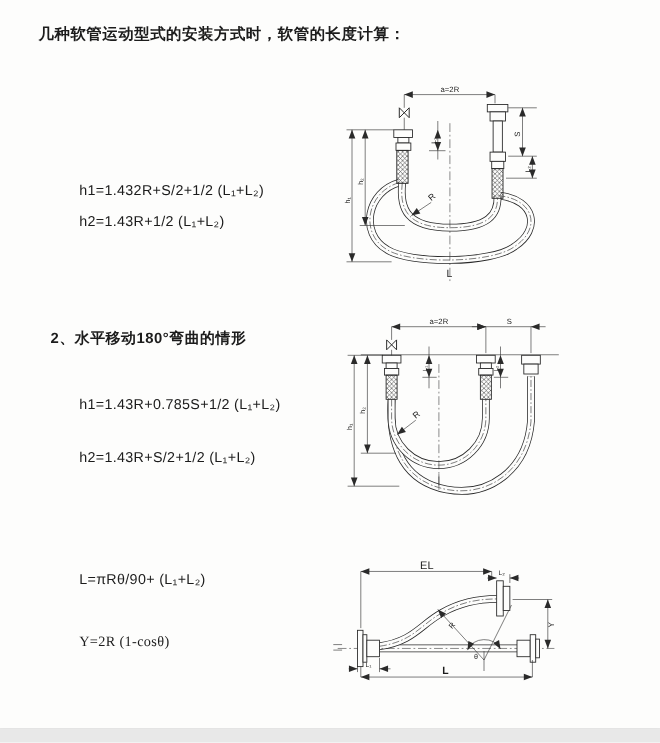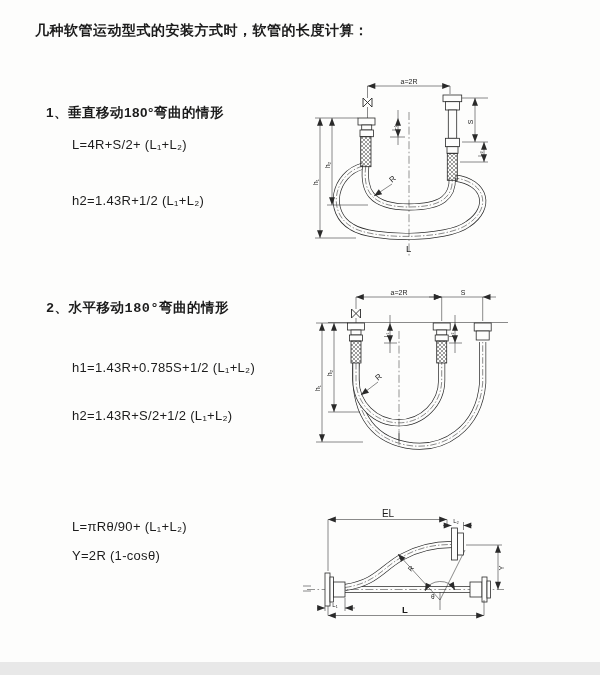--- a/index.html
+++ b/index.html
@@ -23,22 +23,21 @@
   .braid{fill:url(#ht1);stroke:#2a2a2a;stroke-width:.8;}
   .braid2{fill:url(#ht2);stroke:#2a2a2a;stroke-width:.8;}
 </style>
 </head>
 <body>
 
 <div class="page">
 
   <div class="title">几种软管运动型式的安装方式时，软管的长度计算：</div>
 
-  <div class="sec-heading" style="left:46px;top:104px;">1、垂直移动180°弯曲的情形</div>
-  <div class="formula" style="top:137px;">L=4R+S/2+ (L₁+L₂)</div>
+  <div class="formula" style="top:165px;">h1=1.432R+S/2+1/2 (L₁+L₂)</div>
   <div class="formula" style="top:193px;">h2=1.43R+1/2 (L₁+L₂)</div>
 
   <svg style="left:310px;top:70px;" width="290" height="195" viewBox="0 0 290 195">
     <defs>
       <pattern id="ht1" width="4" height="4" patternUnits="userSpaceOnUse">
         <path d="M0,4 L4,0 M0,0 L4,4" stroke="#3a3a3a" stroke-width="0.5"></path>
       </pattern>
       <marker id="aE1" markerWidth="9" markerHeight="8" refX="8.3" refY="4" orient="auto" markerUnits="userSpaceOnUse">
         <path d="M0.5,1 L8.3,4 L0.5,7 Z" fill="#2a2a2a"></path>
       </marker>
@@ -120,21 +119,21 @@
       <text font-size="6" text-anchor="middle" transform="translate(172,84) rotate(-90)">L₂</text>
     </g>
 
     <g>
       <line class="dim" x1="82" y1="114" x2="64" y2="126" marker-end="url(#aE1)"></line>
       <text font-size="8" transform="translate(82,113) rotate(-40)">R</text>
     </g>
     <text x="96" y="182" font-size="9.5">L</text>
   </svg>
 
-  <div class="sec-heading" style="left:46px;top:299px;font-family:Liberation Mono, monospace;">2、水平移动180°弯曲的情形</div>
+  <div class="sec-heading" style="left:46px;top:299px;">2、水平移动180°弯曲的情形</div>
   <div class="formula" style="top:360px;">h1=1.43R+0.785S+1/2 (L₁+L₂)</div>
   <div class="formula" style="top:408px;">h2=1.43R+S/2+1/2 (L₁+L₂)</div>
 
   <svg style="left:308px;top:285px;" width="292" height="180" viewBox="0 0 292 180">
     <defs>
       <pattern id="ht2" width="4" height="4" patternUnits="userSpaceOnUse">
         <path d="M0,4 L4,0 M0,0 L4,4" stroke="#3a3a3a" stroke-width="0.5"></path>
       </pattern>
       <marker id="aE2" markerWidth="9" markerHeight="8" refX="8.3" refY="4" orient="auto" markerUnits="userSpaceOnUse">
         <path d="M0.5,1 L8.3,4 L0.5,7 Z" fill="#2a2a2a"></path>
@@ -223,21 +222,21 @@
       <text font-size="5.5" text-anchor="middle" transform="translate(145,50) rotate(-90)">L₂</text>
     </g>
 
     <g>
       <line class="dim" x1="70" y1="97" x2="53" y2="110" marker-end="url(#aE2)"></line>
       <text font-size="8" transform="translate(70,96) rotate(-40)">R</text>
     </g>
   </svg>
 
   <div class="formula" style="top:519px;">L=πRθ/90+ (L₁+L₂)</div>
-  <div class="formula" style="top:548px;">Y=2R (1-cosθ)</div>
+  <div class="formula" style="top:575px;font-family:Liberation Serif, serif;">Y=2R (1-cosθ)</div>
 
   <svg style="left:298px;top:500px;" width="302" height="165" viewBox="0 0 302 165">
     <defs>
       <marker id="aE3" markerWidth="9" markerHeight="8" refX="8.3" refY="4" orient="auto" markerUnits="userSpaceOnUse">
         <path d="M0.5,1 L8.3,4 L0.5,7 Z" fill="#2a2a2a"></path>
       </marker>
       <marker id="aS3" markerWidth="9" markerHeight="8" refX="0.7" refY="4" orient="auto" markerUnits="userSpaceOnUse">
         <path d="M8.5,1 L0.7,4 L8.5,7 Z" fill="#2a2a2a"></path>
       </marker>
     </defs>

